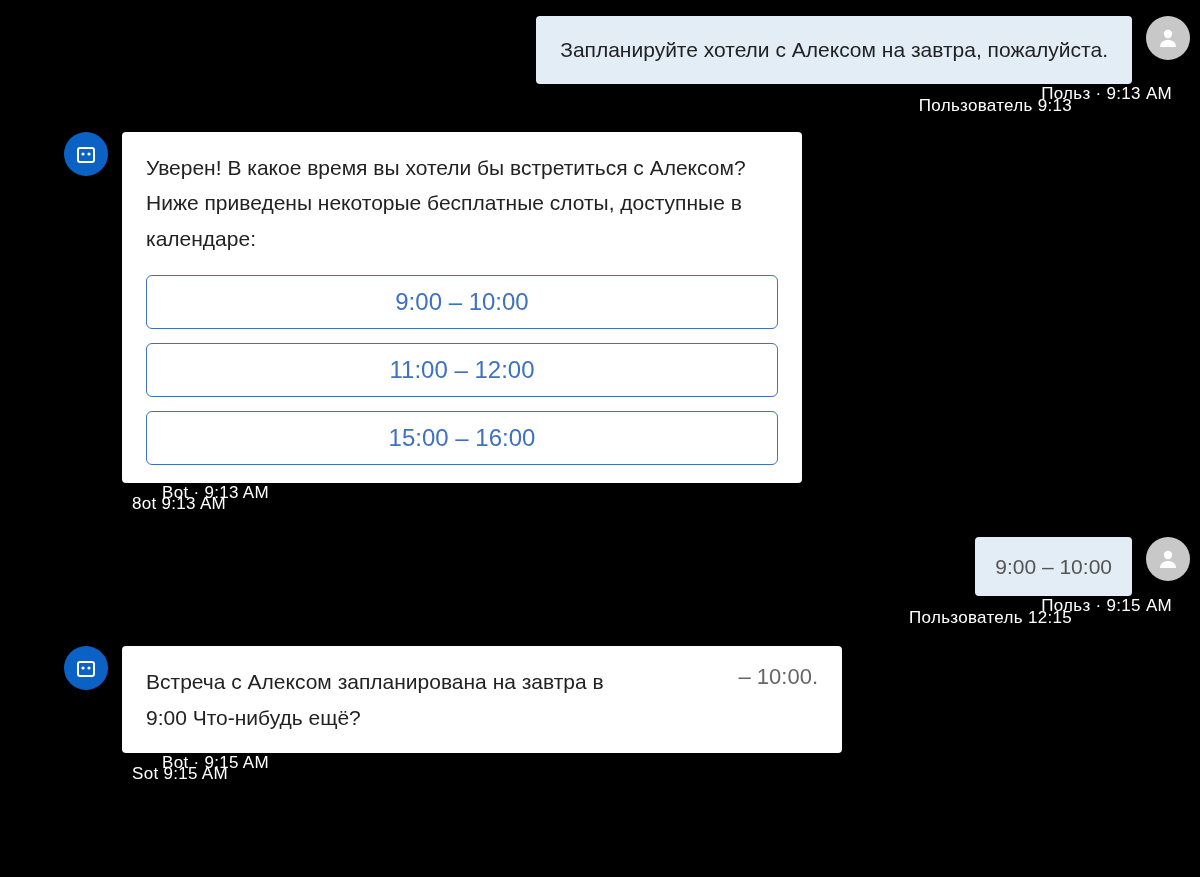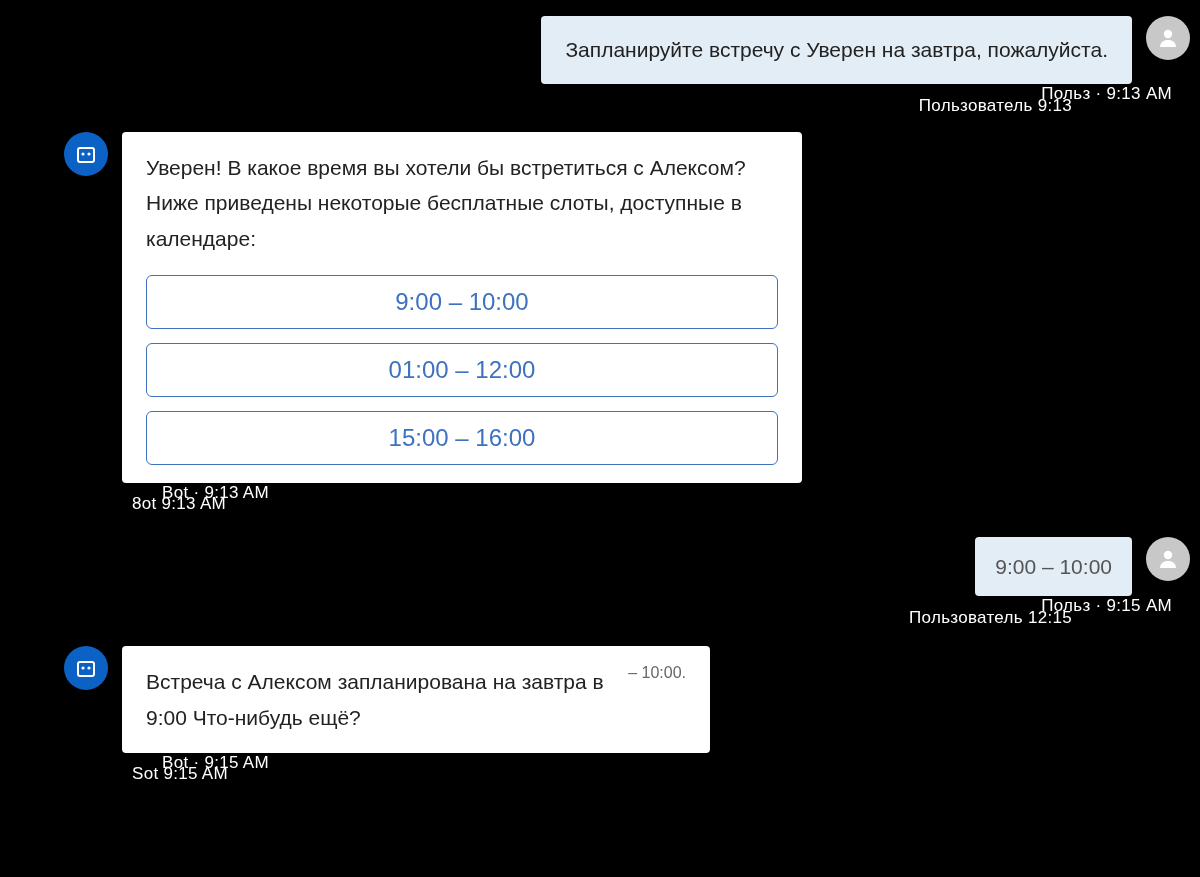--- a/index.html
+++ b/index.html
@@ -45,21 +45,21 @@
     .bubble.user {
       background: #E3EDF6;
       color: #222;
       max-width: 720px;
     }
     .bubble.bot {
       background: #FFFFFF;
       color: #222;
       max-width: 680px;
     }
-    .bubble.bot.wide { max-width: 720px; width: 588px; }
+    .bubble.bot.wide { max-width: 720px; width: 720px; }
     .bubble.bot p { line-height: 1.7; }
     .bubble.user p { line-height: 1.5; }
     .slots {
       margin-top: 18px;
       display: flex;
       flex-direction: column;
       gap: 14px;
     }
     .slot-btn {
       border: 1px solid #3E72C0;
@@ -93,34 +93,34 @@
     .meta-wrap.bot  .meta-text { left: 132px; }
     .gap { height: 12px; }
     .confirm-row {
       display: flex;
       justify-content: space-between;
       align-items: flex-start;
     }
     .confirm-left { flex: 1; }
     .confirm-right {
       color: #666;
-      font-size: 16px;
+      font-size: 22px;
       padding-left: 8px;
       white-space: nowrap;
     }
   </style>
 </head>
 <body>
 
 <div class="chat">
 
   <div class="msg-group">
     <div class="msg-row user">
       <div class="bubble user">
-        <p>Запланируйте встречу с Уверен на завтра, пожалуйста.</p>
+        <p>Запланируйте хотели с Алексом на завтра, пожалуйста.</p>
       </div>
       <div class="avatar user">
         <svg width="24" height="24" viewBox="0 0 24 24">
           <circle cx="12" cy="8" r="4.2" fill="#fff"></circle>
           <path d="M4 21c0-4.4 3.6-7 8-7s8 2.6 8 7" fill="#fff"></path>
         </svg>
       </div>
     </div>
     <div class="meta-wrap user">
       <span class="meta-text back" style="transform:translateX(40px)">Польз · 9:13 AM</span>
@@ -137,21 +137,21 @@
         <svg width="24" height="24" viewBox="0 0 24 24">
           <rect x="4" y="6" width="16" height="14" rx="2" fill="none" stroke="#fff" stroke-width="2"></rect>
           <circle cx="9" cy="12" r="1.6" fill="#fff"></circle>
           <circle cx="15" cy="12" r="1.6" fill="#fff"></circle>
         </svg>
       </div>
       <div class="bubble bot">
         <p>Уверен! В какое время вы хотели бы встретиться с Алексом? Ниже приведены некоторые бесплатные слоты, доступные в календаре:</p>
         <div class="slots">
           <button class="slot-btn">9:00 – 10:00</button>
-          <button class="slot-btn">01:00 – 12:00</button>
+          <button class="slot-btn">11:00 – 12:00</button>
           <button class="slot-btn">15:00 – 16:00</button>
         </div>
       </div>
     </div>
     <div class="meta-wrap bot">
       <span class="meta-text back" style="transform:translateX(30px)">Bot · 9:13 AM</span>
       <span class="meta-text back" style="transform:translateY(11px)">8ot 9:13 AM</span>
     </div>
   </div>
 

